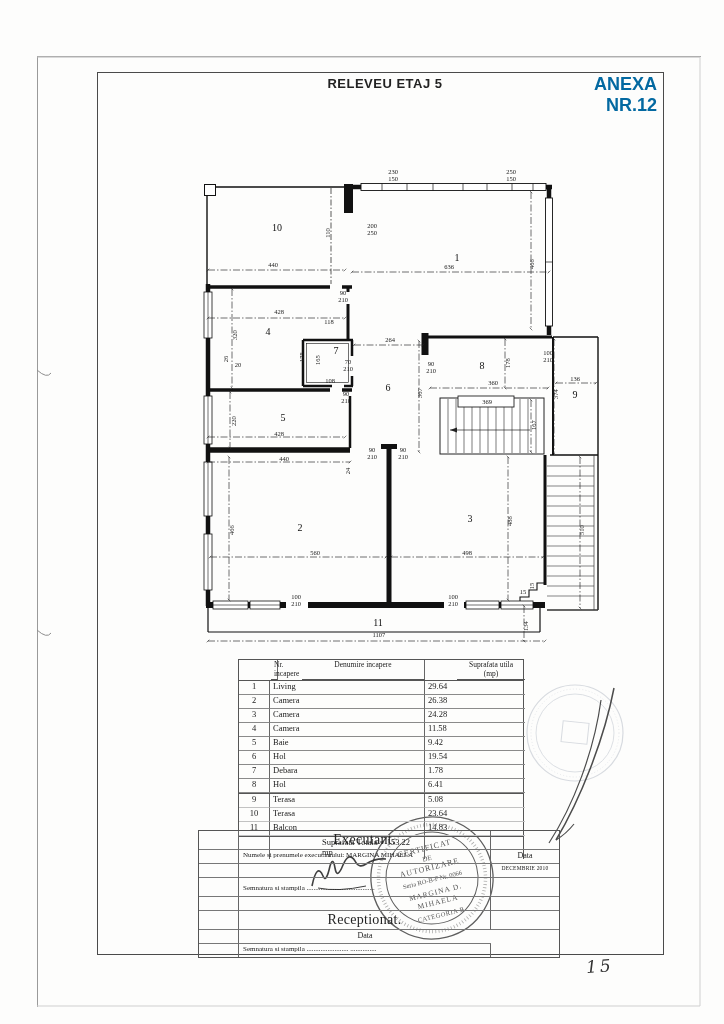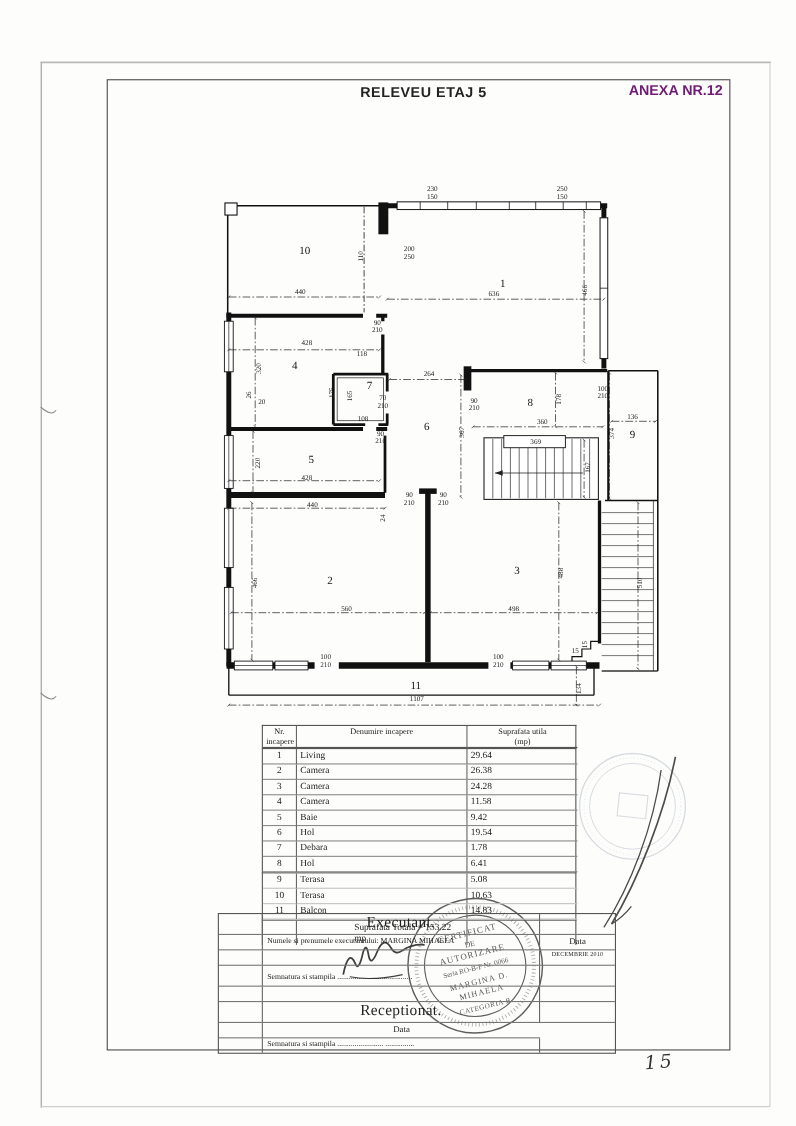--- a/index.html
+++ b/index.html
@@ -7,30 +7,30 @@
         font-family:"Liberation Serif",serif;color:#1a1a1a;}
   .abs{position:absolute;}
   
   .outer-frame{left:37px;top:56px;width:663px;height:950px;border-left:1px solid #9a9a9a;
                border-top:1px solid #aaaaaa;}
   
   .inner-frame{left:97px;top:72px;width:565px;height:881px;border:1px solid #4a4a4a;background:transparent;}
   .title{left:300px;top:76px;width:170px;text-align:center;font-family:"Liberation Sans",sans-serif;
          font-size:13px;font-weight:600;letter-spacing:.5px;color:#222;}
   .annex{left:555px;top:74px;width:102px;text-align:right;font-family:"Liberation Sans",sans-serif;
-         font-size:13px;font-weight:700;color:#701a75;}
+         font-size:18px;font-weight:700;color:#0369a1;}
   svg text{font-family:"Liberation Serif",serif;}
   .dim-label{font-size:6.5px;fill:#1c1c1c;}
   .room-label{font-size:10px;fill:#111;}
   
   .area-table{left:238px;top:659px;width:286px;font-size:8.5px;color:#222;}
   .at-grid{display:grid;grid-template-columns:31px 155px 100px;border:1px solid #555;border-bottom:none;}
   .at-grid > div{border-right:1px solid #666;padding:1px 3px;min-height:11px;line-height:1.15;}
   .at-grid > div:nth-child(3n){border-right:none;}
-  .at-head > div{border-bottom:1px solid #555;text-align:center;font-size:7.5px;}
+  .at-head > div{border-bottom:1px solid #555;text-align:center;font-size:7.5px;margin-left:32px;}
   .rb{border-bottom:1px solid #8a8a8a;}
   .rb2{border-bottom:1px solid #c2c2c2;}
   .cnum{text-align:center;}
   .sumline{font-size:8.5px;padding-left:52px !important;}
   
   .form-table{left:198px;top:830px;width:360px;border:1px solid #555;font-size:7px;color:#222;}
   .f-row{display:grid;grid-template-columns:40px 252px 68px;}
   .f-row > div{border-right:1px solid #666;border-bottom:1px solid #777;padding:1px 4px;min-height:11px;}
   .f-row > div:last-child{border-right:none;}
   .f-center{text-align:center;font-size:14px;letter-spacing:.3px;}
@@ -312,21 +312,21 @@
         <div class="cnum rb">8</div>
         <div class="rb">Hol</div>
         <div class="rb">6.41</div>
       </div>
     <div class="at-grid" id="area-rows2">
         <div class="cnum rb2">9</div>
         <div class="rb2">Terasa</div>
         <div class="rb2">5.08</div>
         <div class="cnum rb2">10</div>
         <div class="rb2">Terasa</div>
-        <div class="rb2">10.63</div>
+        <div class="rb2">23.64</div>
         <div class="cnum rb2">11</div>
         <div class="rb2">Balcon</div>
         <div class="rb2">14.83</div>
       </div>
     <div class="at-grid">
       <div></div>
       <div class="sumline">Suprafata Totala  =  153.22 mp</div>
       <div></div>
     </div>
   </div>

